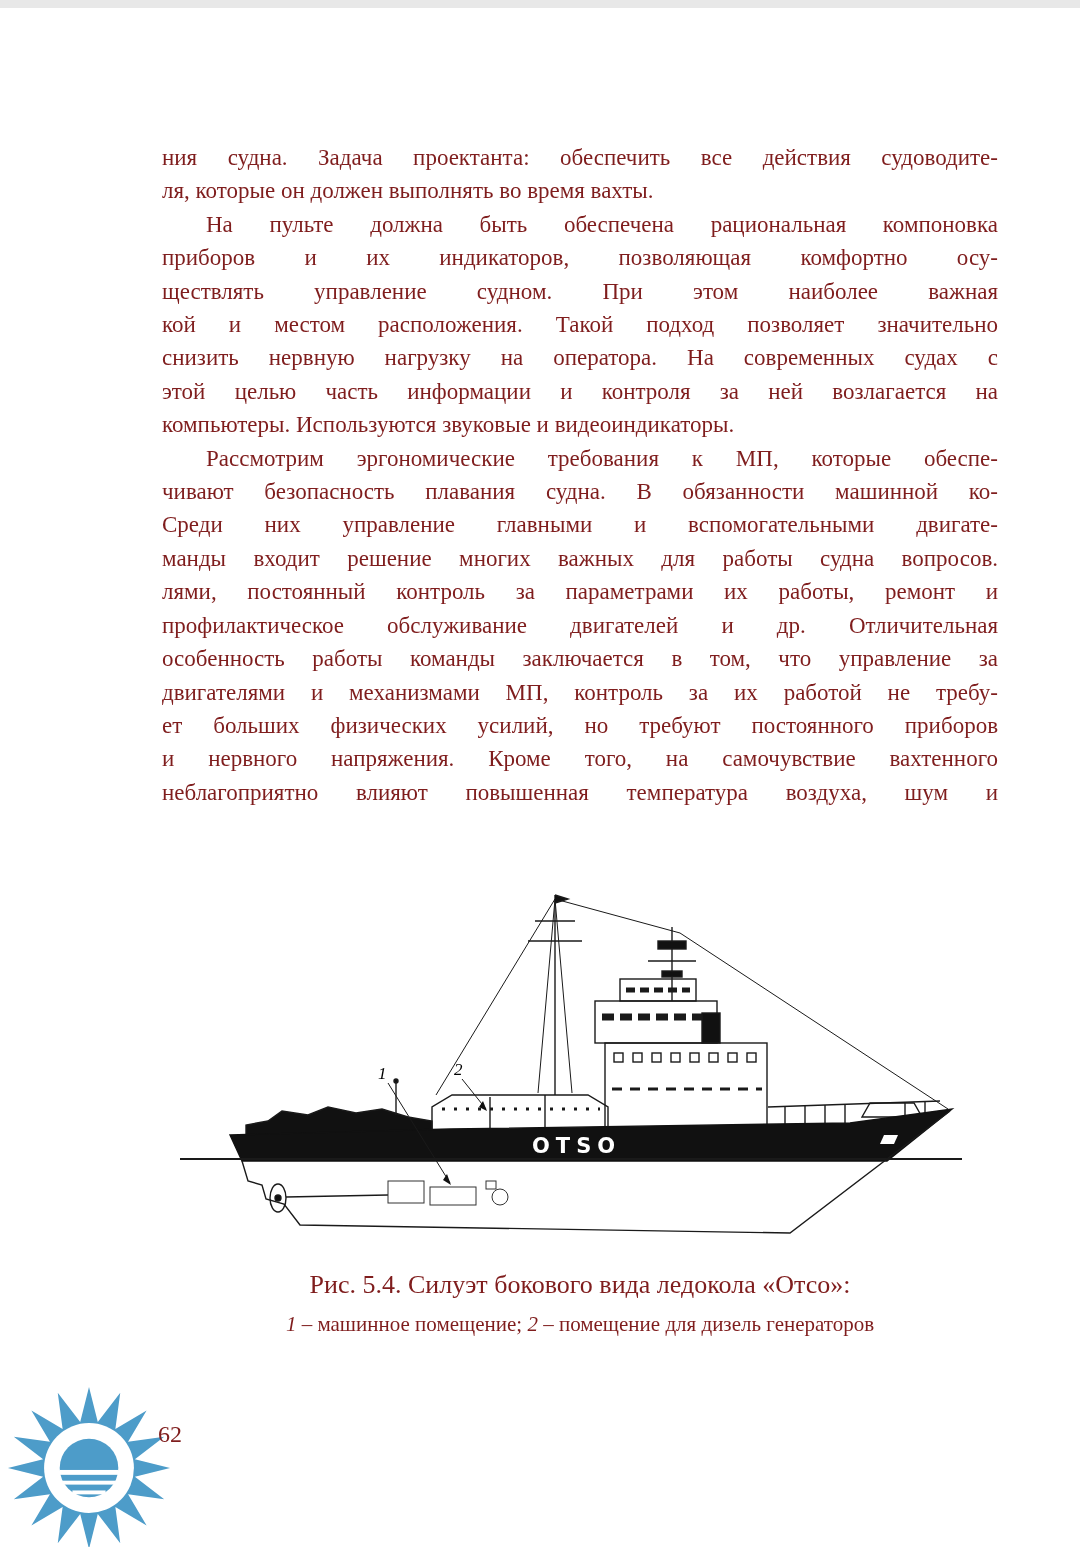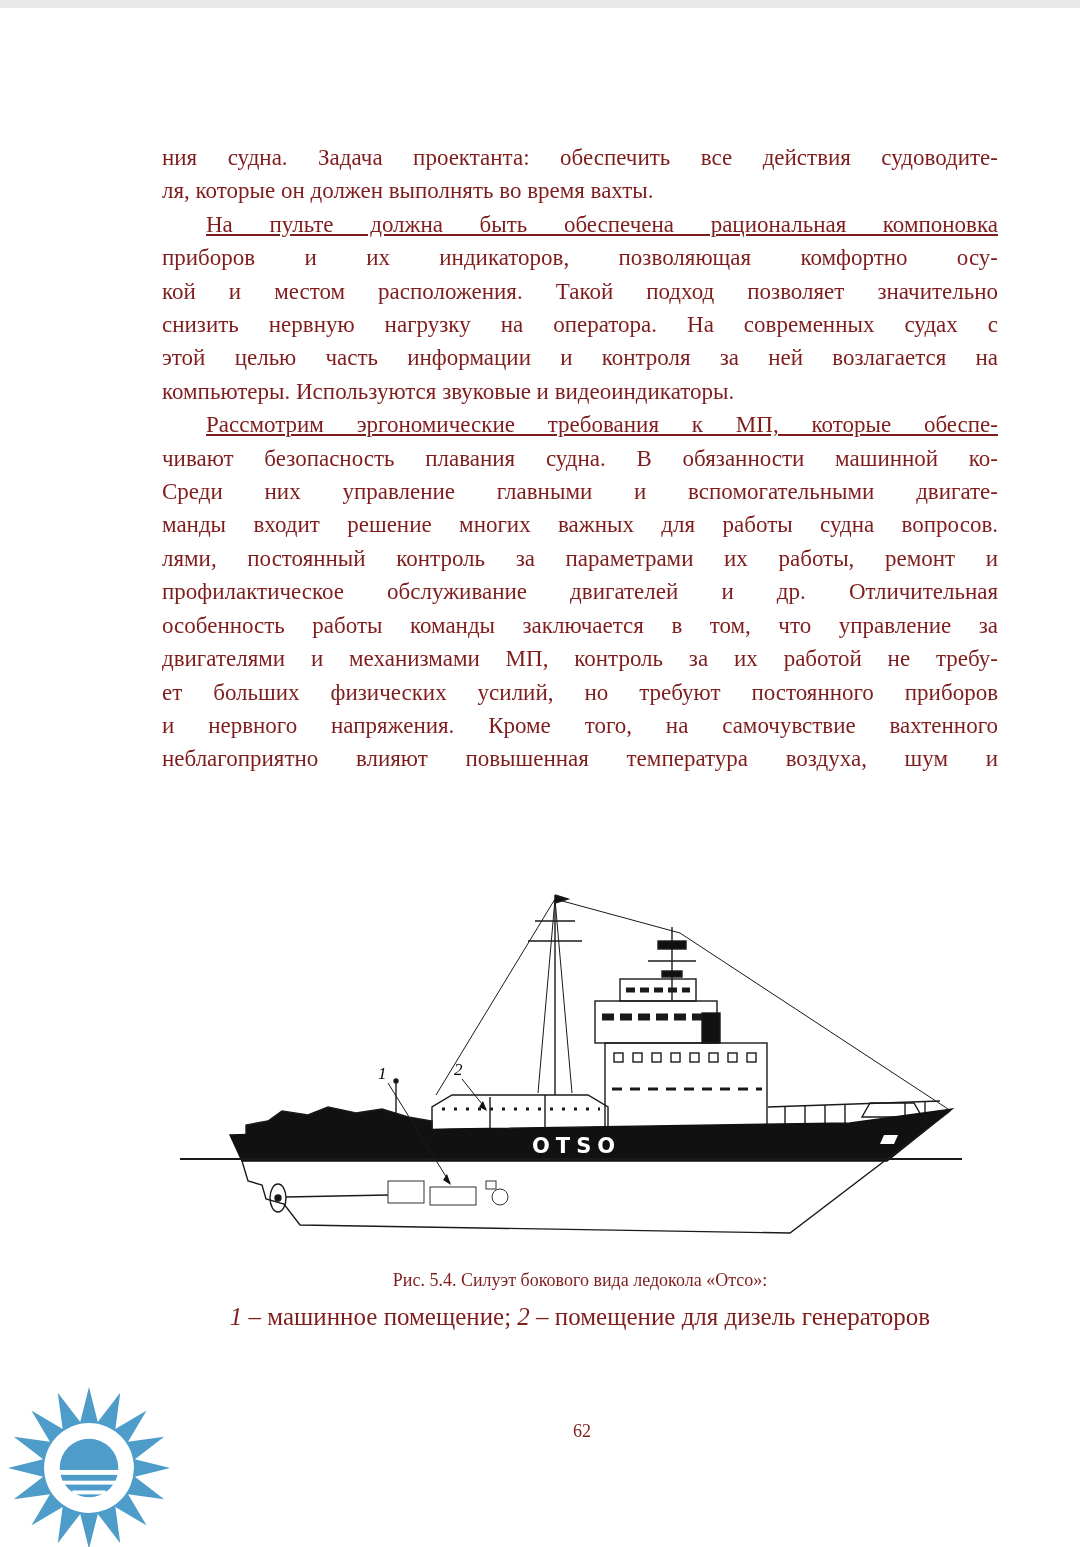--- a/index.html
+++ b/index.html
@@ -8,55 +8,56 @@
     background:#ffffff; overflow:hidden; color:#7f1d1d;
     font-family:"Liberation Serif", serif;
   }
   
   .text-block {
     position:absolute; left:162px; top:133px; width:836px;
     font-size:23px; line-height:33.4px;
   }
   .para .line { text-align:justify; text-align-last:justify; white-space:normal; }
   .para .line.last { text-align-last:left; }
-  .para.indent .line.first { text-indent:44px;text-decoration:underline; }
+  .para.indent .line.first { text-indent:44px; }
   
   .figure {
     position:absolute; left:150px; top:875px; width:820px; height:370px;
   }
   .figure svg { display:block; width:820px; height:370px; }
   
   .caption {
     position:absolute; left:162px; top:1262px; width:836px; text-align:center;
   }
-  .caption-title { font-size:18px; margin-bottom:12px;text-align:center; }
-  .caption-legend { font-size:25px; }
+  .caption-title { font-size:26px; margin-bottom:12px;text-align:center; }
+  .caption-legend { font-size:21px; }
   .caption-legend i { font-style:italic; }
   
   .page-number {
-    position:absolute; left:164px; top:1413px; width:836px;
-    text-align:center; font-size:18px; z-index:3;
+    position:absolute; left:158px; top:1413px; width:836px;
+    font-size:24px; z-index:3;
   }
   
   .watermark { position:absolute; left:0; top:1370px; width:1080px; height:177px; z-index:2; }
   .wm-sun { position:absolute; left:6px; top:7px; width:166px; height:166px; }
 </style>
 </head>
 <body>
 
 <div class="page">
 
   <div class="text-block">
       <div class="para">
         <div class="line first">ния судна. Задача проектанта: обеспечить все действия судоводите-</div>
         <div class="line last">ля, которые он должен выполнять во время вахты.</div>
       </div>
       <div class="para indent">
         <div class="line first">На пульте должна быть обеспечена рациональная компоновка</div>
         <div class="line">приборов и их индикаторов, позволяющая комфортно осу-</div>
+        <div class="line">ществлять управление судном. При этом наиболее важная</div>
         <div class="line">кой и местом расположения. Такой подход позволяет значительно</div>
         <div class="line">снизить нервную нагрузку на оператора. На современных судах с</div>
         <div class="line">этой целью часть информации и контроля за ней возлагается на</div>
         <div class="line last">компьютеры. Используются звуковые и видеоиндикаторы.</div>
       </div>
       <div class="para indent">
         <div class="line first">Рассмотрим эргономические требования к МП, которые обеспе-</div>
         <div class="line">чивают безопасность плавания судна. В обязанности машинной ко-</div>
         <div class="line">Среди них управление главными и вспомогательными двигате-</div>
         <div class="line">манды входит решение многих важных для работы судна вопросов.</div>

